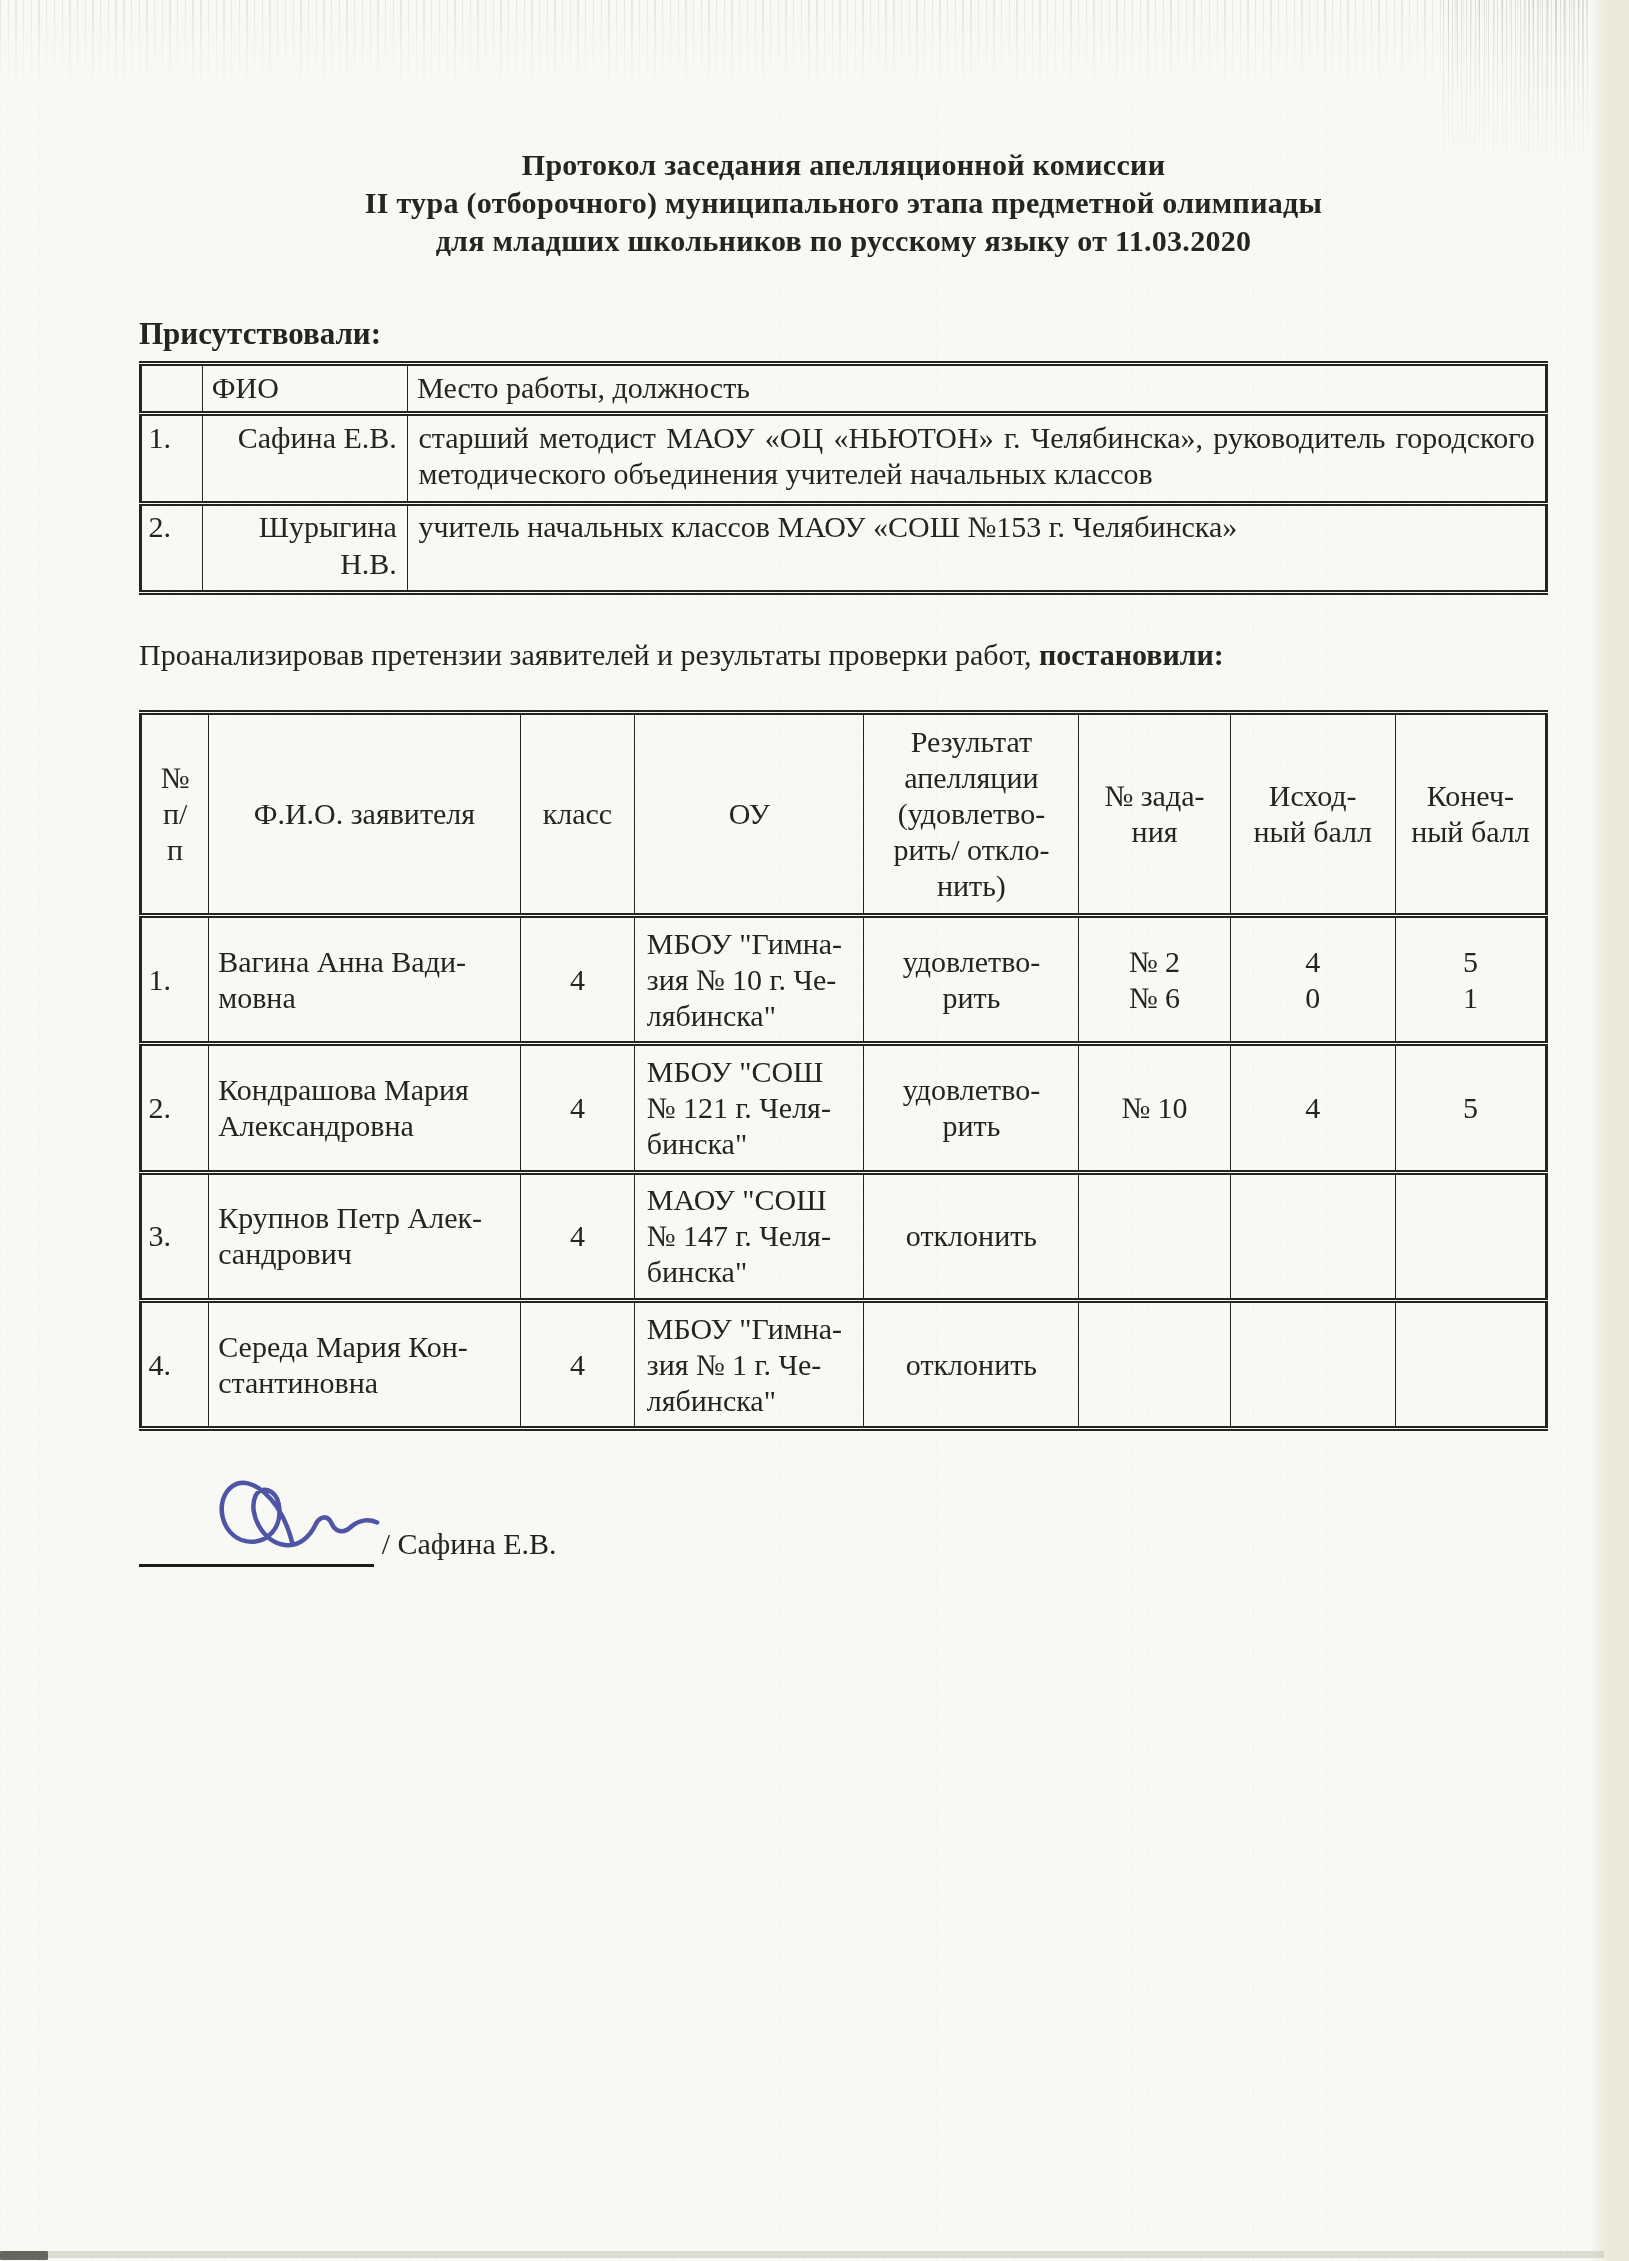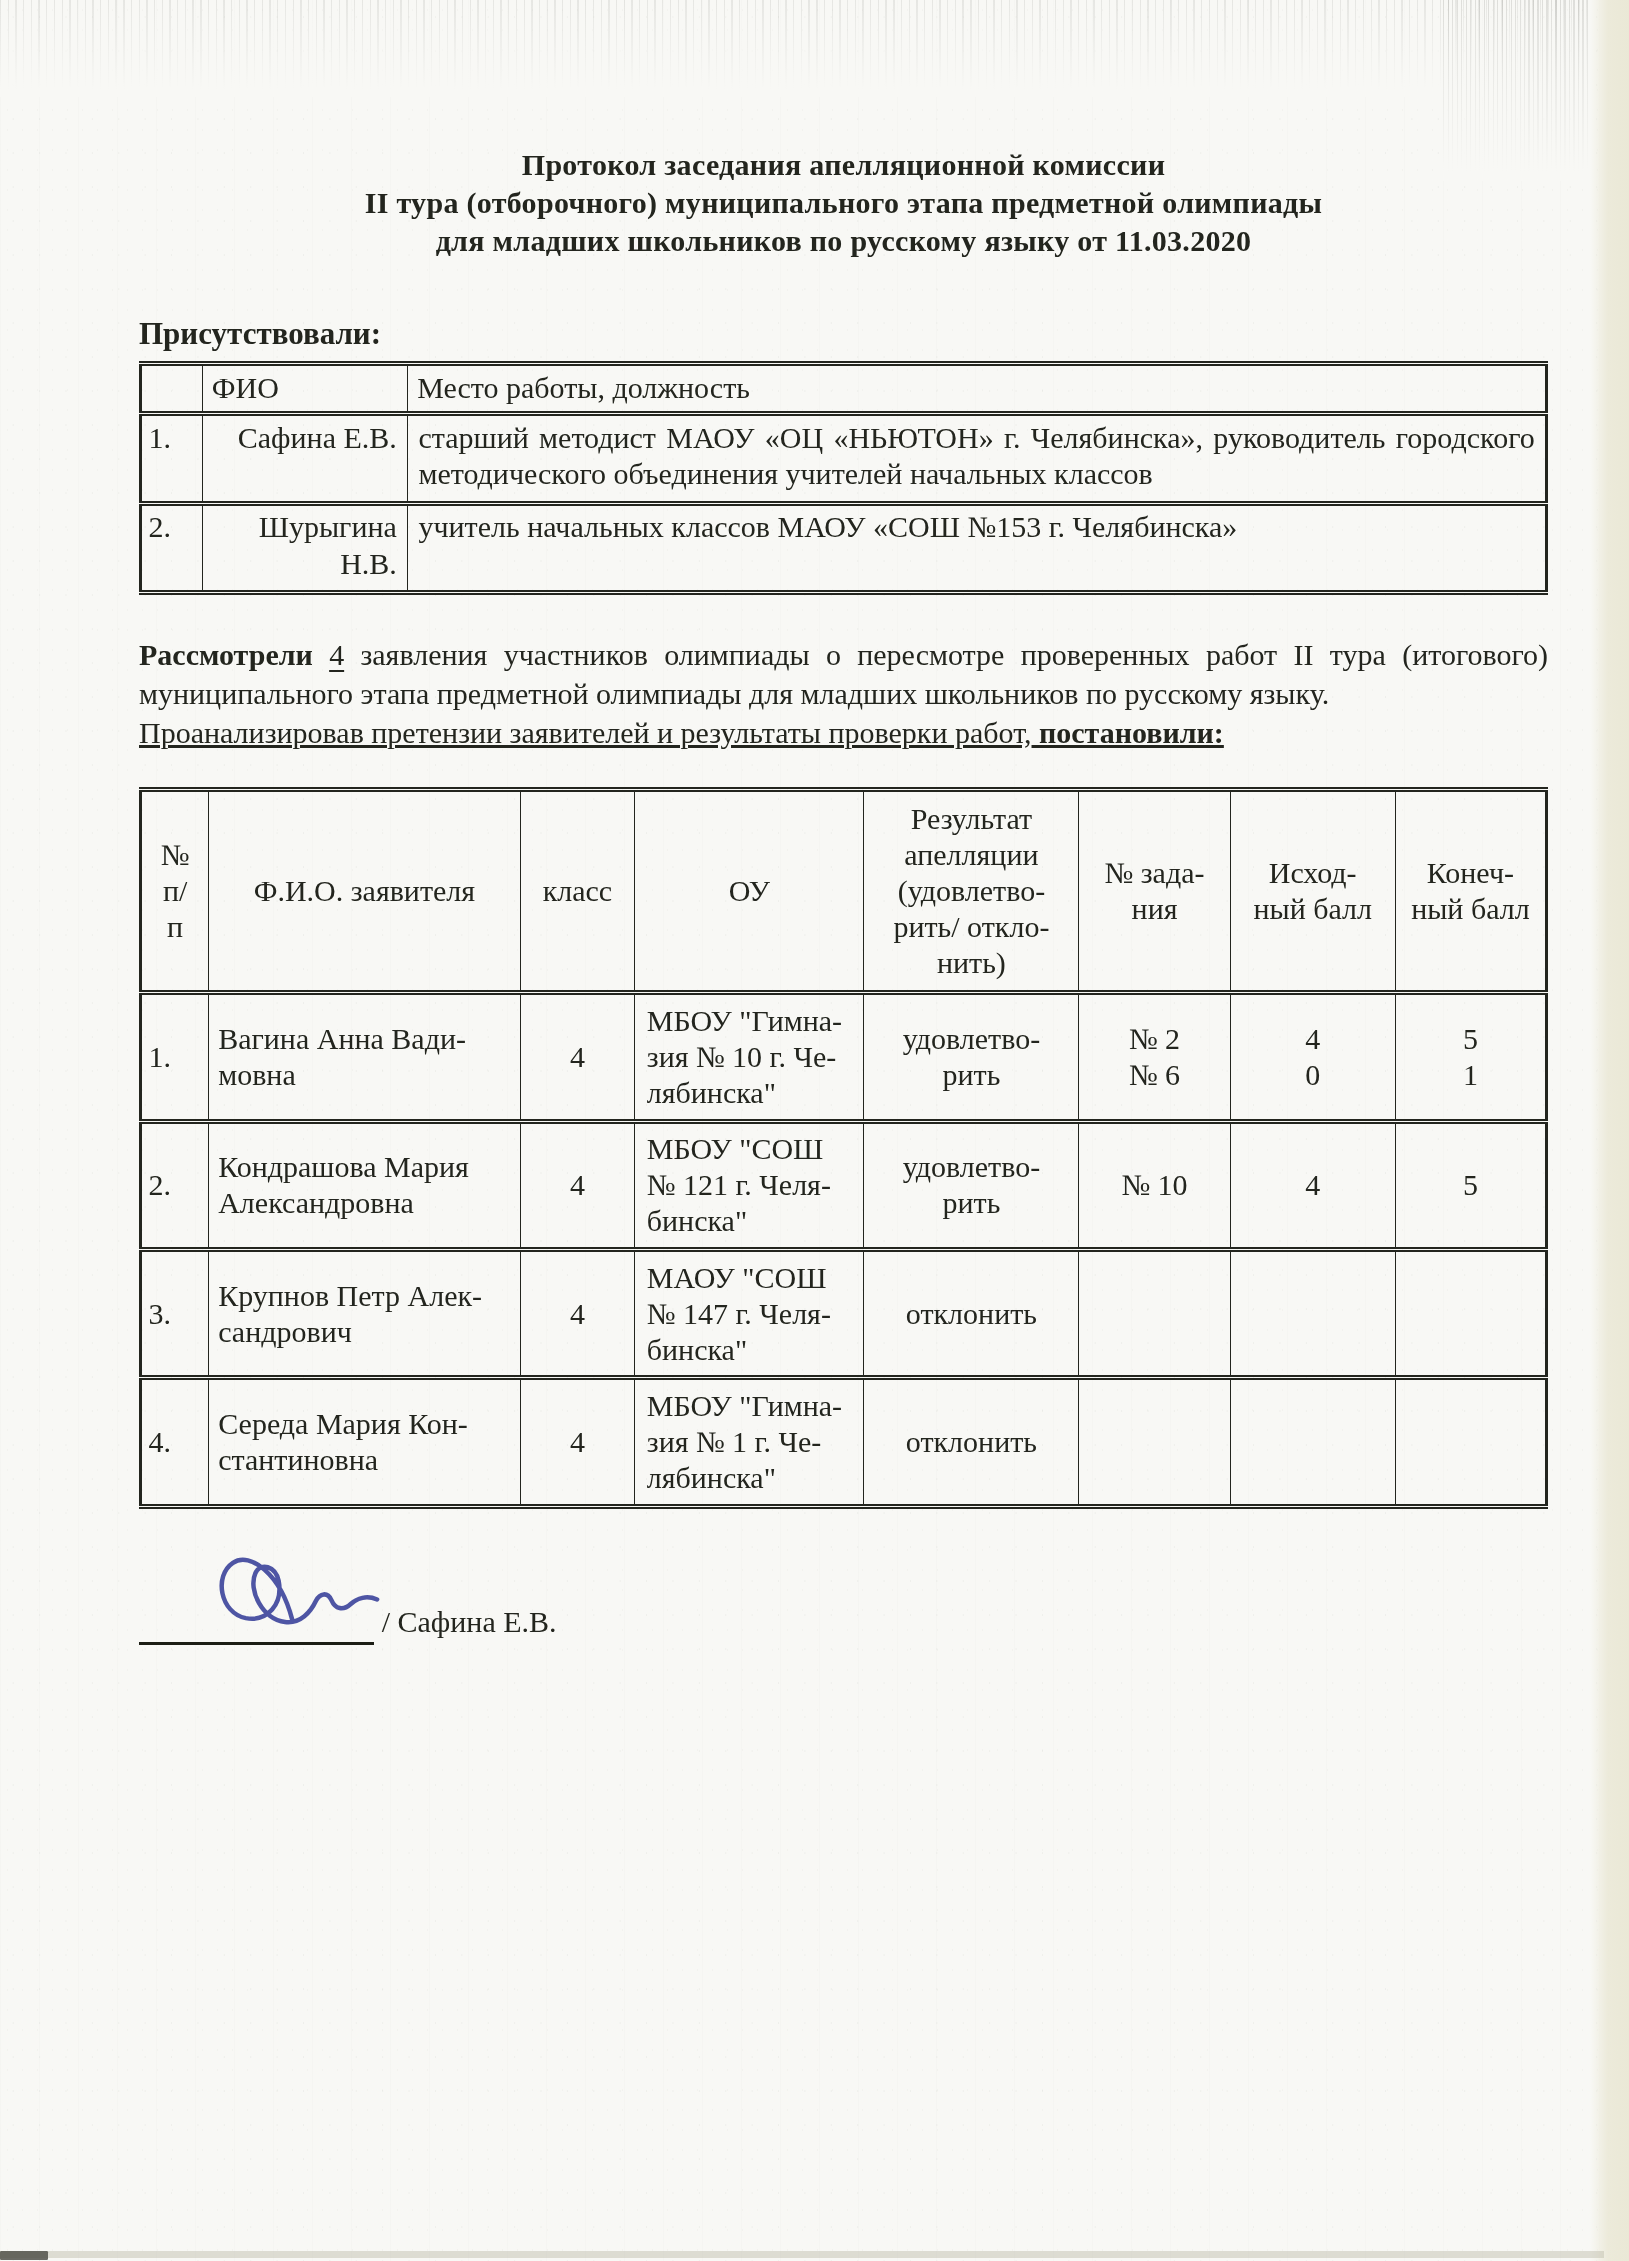--- a/index.html
+++ b/index.html
@@ -130,21 +130,20 @@
         <td class="c-work">старший методист МАОУ «ОЦ «НЬЮТОН» г. Челябинска», руководитель городского методического объединения учителей начальных классов</td>
       </tr>
       <tr>
         <td class="c-num">2.</td>
         <td>Шурыгина Н.В.</td>
         <td class="c-work">учитель начальных классов МАОУ «СОШ №153 г. Челябинска»</td>
       </tr>
     </tbody>
       </table>
 
-    <p class="para"><b>Рассмотрели</b> <span class="u">4</span> <span>заявления участников олимпиады о пересмотре проверенных работ II тура (итогового) муниципального этапа предметной олимпиады для младших школьников по русскому языку.</span></p>
     <p class="para"><span>Проанализировав претензии заявителей и результаты проверки работ,</span> <b>постановили:</b></p>
 
     <table class="appeals">
       <colgroup>
         <col style="width:4.85%">
           <col style="width:22.15%">
           <col style="width:8.15%">
           <col style="width:16.3%">
         <col style="width:15.3%">
           <col style="width:10.75%">

